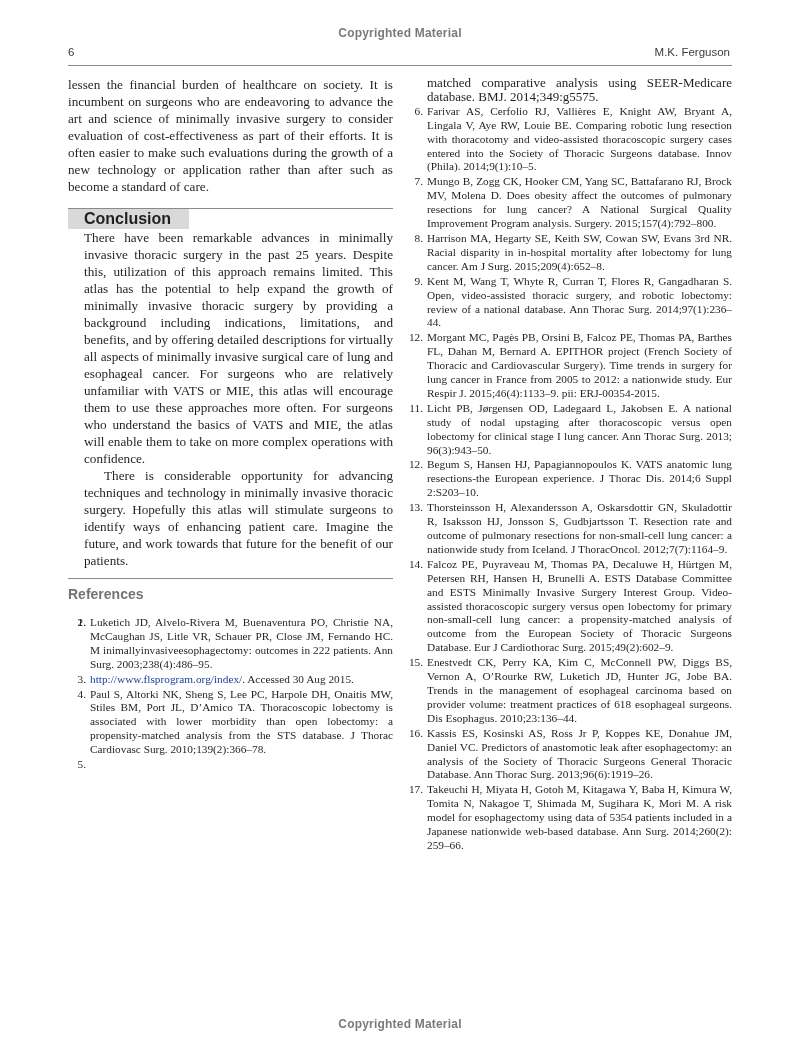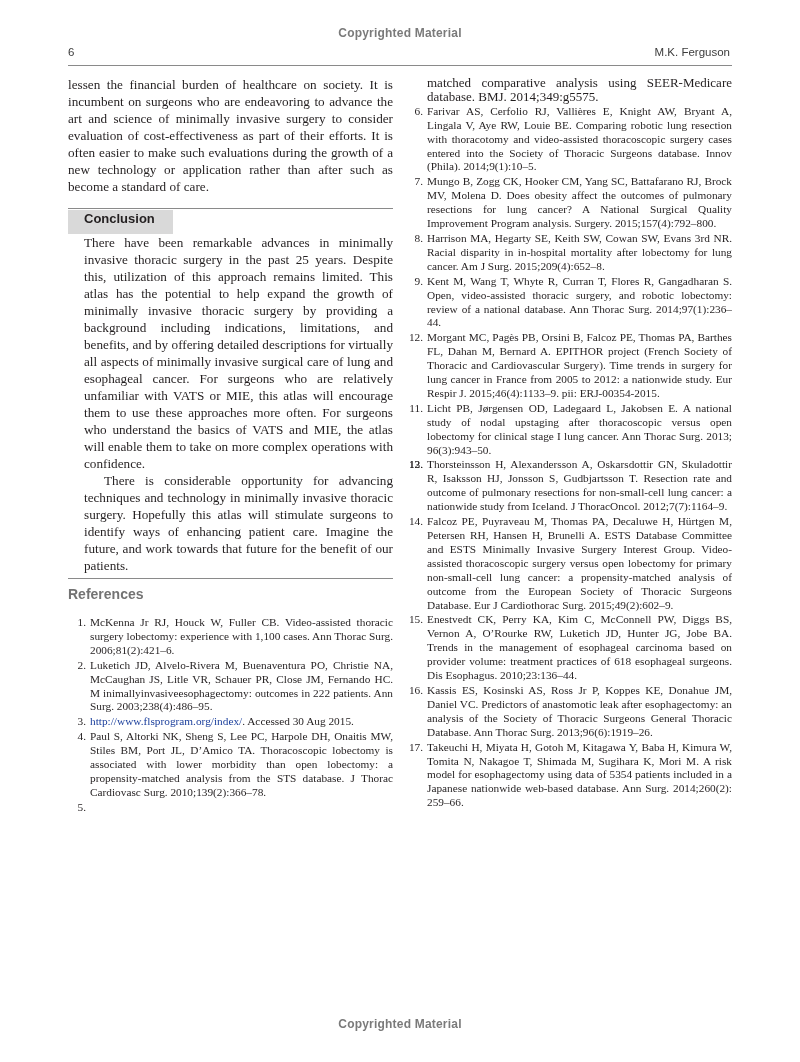--- a/index.html
+++ b/index.html
@@ -27,23 +27,23 @@
   }
   .col { position: absolute; top: 76px; }
   .col-left { left: 68px; width: 325px; }
   .col-right { left: 405px; width: 327px; }
   .body-text {
     font-size: 13.2px; line-height: 17px; text-align: justify; margin: 0;
   }
   .indent { text-indent: 20px; }
   .section-rule { height: 1px; background: #8a8a8a; margin: 0; }
   .section-head-box {
-    display: inline-block; background: #d9d9d9; padding: 1px 18px 8px 16px;
+    display: inline-block; background: #d9d9d9; padding: 1px 18px 1px 16px;
     font-family: "Liberation Sans", "DejaVu Sans", sans-serif;
-    font-size: 13px; font-weight: bold; color: #231f20; margin-left: 0;
+    font-size: 16px; font-weight: bold; color: #231f20; margin-left: 0;
   }
   .conclusion-block { margin-top: 13px; }
   .conclusion-body { padding-left: 16px; }
   .refs-block { position: absolute; top: 578px; left: 68px; width: 325px; }
   .refs-title {
     font-family: "Liberation Sans", "DejaVu Sans", sans-serif;
     font-size: 14px; font-weight: bold; color: #737373; margin: 7px 0 14px 0;
   }
   ol.refs { list-style: none; margin: 0; padding: 0; }
   ol.refs li {
@@ -75,38 +75,38 @@
       <p class="body-text">There have been remarkable advances in minimally invasive thoracic surgery in the past 25 years. Despite this, utilization of this approach remains limited. This atlas has the potential to help expand the growth of minimally invasive thoracic surgery by providing a background including indications, limitations, and benefits, and by offering detailed descriptions for virtually all aspects of minimally invasive surgical care of lung and esophageal cancer. For surgeons who are relatively unfamiliar with VATS or MIE, this atlas will encourage them to use these approaches more often. For surgeons who understand the basics of VATS and MIE, the atlas will enable them to take on more complex operations with confidence.</p>
       <p class="body-text indent">There is considerable opportunity for advancing techniques and technology in minimally invasive thoracic surgery. Hopefully this atlas will stimulate surgeons to identify ways of enhancing patient care. Imagine the future, and work towards that future for the benefit of our patients.</p>
     </div>
   </div>
 </div>
 
 <div class="refs-block">
   <div class="section-rule"></div>
   <div class="refs-title">References</div>
   <ol class="refs">
-    <li><span class="num">1.</span><span>McKenna Jr RJ, Houck W, Fuller CB. Video-assisted thoracic surgery lobectomy: experience with 1,100 cases. Ann Thorac Surg. 2006;81(2):421–6.</span></li>
+    <li><span class="num">1.</span></li>
     <li><span class="num">2.</span><span>Luketich JD, Alvelo-Rivera M, Buenaventura PO, Christie NA, McCaughan JS, Litle VR, Schauer PR, Close JM, Fernando HC. M inimallyinvasiveesophagectomy: outcomes in 222 patients. Ann Surg. 2003;238(4):486–95.</span></li>
     <li><span class="num">3.</span><a class="ref-link">http://www.flsprogram.org/index/</a><span>. Accessed 30 Aug 2015.</span></li>
     <li><span class="num">4.</span><span>Paul S, Altorki NK, Sheng S, Lee PC, Harpole DH, Onaitis MW, Stiles BM, Port JL, D’Amico TA. Thoracoscopic lobectomy is associated with lower morbidity than open lobectomy: a propensity-matched analysis from the STS database. J Thorac Cardiovasc Surg. 2010;139(2):366–78.</span></li>
     <li><span class="num">5.</span></li>
   </ol>
 </div>
 
 <div class="col col-right">
   <p class="cont">matched comparative analysis using SEER-Medicare database. BMJ. 2014;349:g5575.</p>
   <ol class="refs">
     <li><span class="num">6.</span><span>Farivar AS, Cerfolio RJ, Vallières E, Knight AW, Bryant A, Lingala V, Aye RW, Louie BE. Comparing robotic lung resection with thoracotomy and video-assisted thoracoscopic surgery cases entered into the Society of Thoracic Surgeons database. Innov (Phila). 2014;9(1):10–5.</span></li>
     <li><span class="num">7.</span><span>Mungo B, Zogg CK, Hooker CM, Yang SC, Battafarano RJ, Brock MV, Molena D. Does obesity affect the outcomes of pulmonary resections for lung cancer? A National Surgical Quality Improvement Program analysis. Surgery. 2015;157(4):792–800.</span></li>
     <li><span class="num">8.</span><span>Harrison MA, Hegarty SE, Keith SW, Cowan SW, Evans 3rd NR. Racial disparity in in-hospital mortality after lobectomy for lung cancer. Am J Surg. 2015;209(4):652–8.</span></li>
     <li><span class="num">9.</span><span>Kent M, Wang T, Whyte R, Curran T, Flores R, Gangadharan S. Open, video-assisted thoracic surgery, and robotic lobectomy: review of a national database. Ann Thorac Surg. 2014;97(1):236–44.</span></li>
     <li><span class="num">12.</span><span>Morgant MC, Pagès PB, Orsini B, Falcoz PE, Thomas PA, Barthes FL, Dahan M, Bernard A. EPITHOR project (French Society of Thoracic and Cardiovascular Surgery). Time trends in surgery for lung cancer in France from 2005 to 2012: a nationwide study. Eur Respir J. 2015;46(4):1133–9. pii: ERJ-00354-2015.</span></li>
     <li><span class="num">11.</span><span>Licht PB, Jørgensen OD, Ladegaard L, Jakobsen E. A national study of nodal upstaging after thoracoscopic versus open lobectomy for clinical stage I lung cancer. Ann Thorac Surg. 2013; 96(3):943–50.</span></li>
-    <li><span class="num">12.</span></li>
+    <li><span class="num">12.</span><span>Begum S, Hansen HJ, Papagiannopoulos K. VATS anatomic lung resections-the European experience. J Thorac Dis. 2014;6 Suppl 2:S203–10.</span></li>
     <li><span class="num">13.</span><span>Thorsteinsson H, Alexandersson A, Oskarsdottir GN, Skuladottir R, Isaksson HJ, Jonsson S, Gudbjartsson T. Resection rate and outcome of pulmonary resections for non-small-cell lung cancer: a nationwide study from Iceland. J ThoracOncol. 2012;7(7):1164–9.</span></li>
     <li><span class="num">14.</span><span>Falcoz PE, Puyraveau M, Thomas PA, Decaluwe H, Hürtgen M, Petersen RH, Hansen H, Brunelli A. ESTS Database Committee and ESTS Minimally Invasive Surgery Interest Group. Video-assisted thoracoscopic surgery versus open lobectomy for primary non-small-cell lung cancer: a propensity-matched analysis of outcome from the  European Society of Thoracic Surgeons Database. Eur J Cardiothorac Surg. 2015;49(2):602–9.</span></li>
     <li><span class="num">15.</span><span>Enestvedt CK, Perry KA, Kim C, McConnell PW, Diggs BS, Vernon A, O’Rourke RW, Luketich JD, Hunter JG, Jobe BA. Trends in the management of esophageal carcinoma based on provider volume: treatment practices of 618 esophageal surgeons. Dis Esophagus. 2010;23:136–44.</span></li>
     <li><span class="num">16.</span><span>Kassis ES, Kosinski AS, Ross Jr P, Koppes KE, Donahue JM, Daniel VC. Predictors of anastomotic leak after esophagectomy: an analysis of the Society of Thoracic Surgeons General Thoracic Database. Ann Thorac Surg. 2013;96(6):1919–26.</span></li>
     <li><span class="num">17.</span><span>Takeuchi H, Miyata H, Gotoh M, Kitagawa Y, Baba H, Kimura W, Tomita N, Nakagoe T, Shimada M, Sugihara K, Mori M. A risk model for esophagectomy using data of 5354 patients included in a Japanese nationwide web-based database. Ann Surg. 2014;260(2): 259–66.</span></li>
   </ol>
 </div>
 
 <div class="watermark wm-bottom">Copyrighted Material</div>
 

